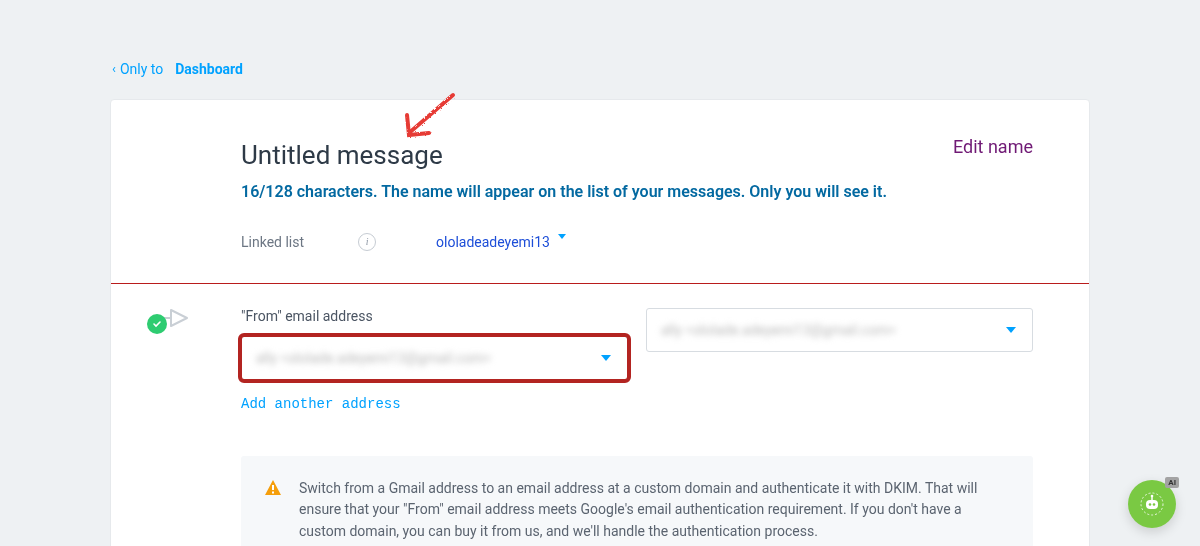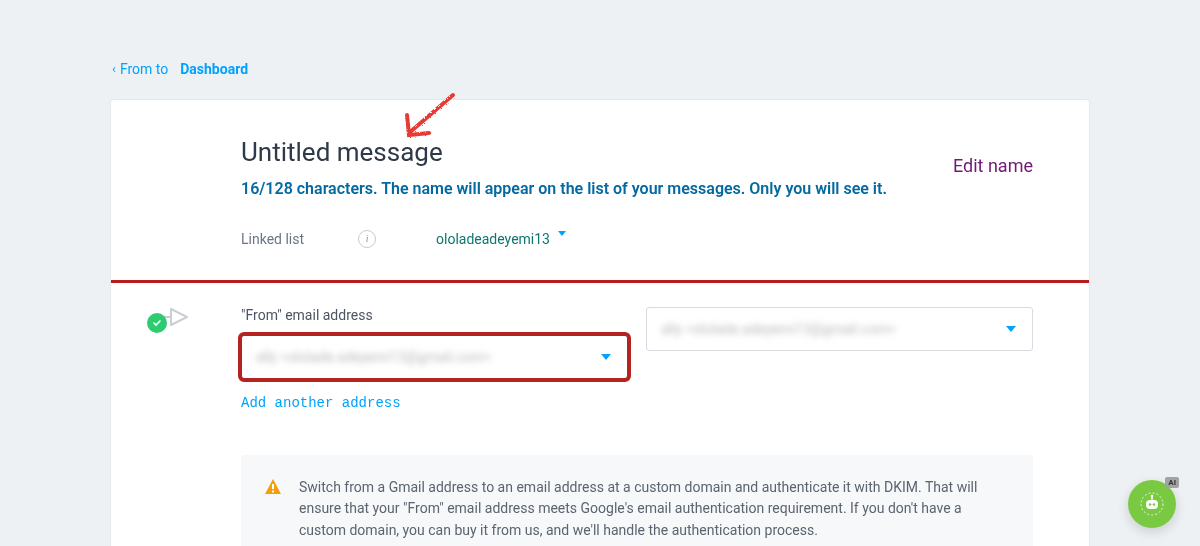--- a/index.html
+++ b/index.html
@@ -29,24 +29,23 @@
   .back-link .chev { font-size: 13px; margin-right: 4px; }
   .back-link .bold { font-weight: 700; margin-left: 12px; }
 
   .card {
     background: #fff;
     border: 1px solid #e6e9ec;
     border-radius: 4px;
     position: relative;
   }
   .card-top {
-    padding: 18px 56px 32px 130px;
-    border-bottom: 3px solid #b91c1c;
-    position: relative;
-    margin-top: 19px;
+    padding: 40px 56px 32px 130px;
+    border-bottom: 1px solid #b91c1c;
+    position: relative;
   }
   .title {
     font-size: 26px;
     font-weight: 400;
     color: #2e3a47;
     margin-bottom: 12px;
   }
   .subtitle {
     font-size: 16px;
     color: #0369a1;
@@ -68,21 +67,21 @@
     color: #6c7683;
     gap: 44px;
   }
   .info-icon {
     width: 18px; height: 18px; border: 1px solid #c6ccd3; border-radius: 50%;
     display: inline-flex; align-items: center; justify-content: center;
     font-style: italic; font-size: 10px; color: #8c96a3; margin-left: 10px; margin-right: 16px;
     font-family: Georgia, serif;
   }
   .linked-value {
-    color: #0f766e;
+    color: #1d4ed8;
     display: inline-flex;
     align-items: flex-start;
     cursor: pointer;
   }
   .caret-down {
     width: 0; height: 0; border-left: 4px solid transparent; border-right: 4px solid transparent;
     border-top: 5px solid #00a2ff; margin-left: 8px;
   }
 
   .card-body {
@@ -194,21 +193,21 @@
     padding: 1px 3px; border-radius: 2px;
   }
 </style>
 </head>
 <body>
 
 <div class="container">
 
   <a class="back-link" href="#">
     <span class="chev">‹</span>
-    <span>From to</span>
+    <span>Only to</span>
     <span class="bold">Dashboard</span>
   </a>
 
   <div class="card">
 
     <div class="card-top">
       <h1 class="title">Untitled message</h1>
       <p class="subtitle">16/128 characters. The name will appear on the list of your messages. Only you will see it.</p>
       <span class="edit-name">Edit name</span>
 

